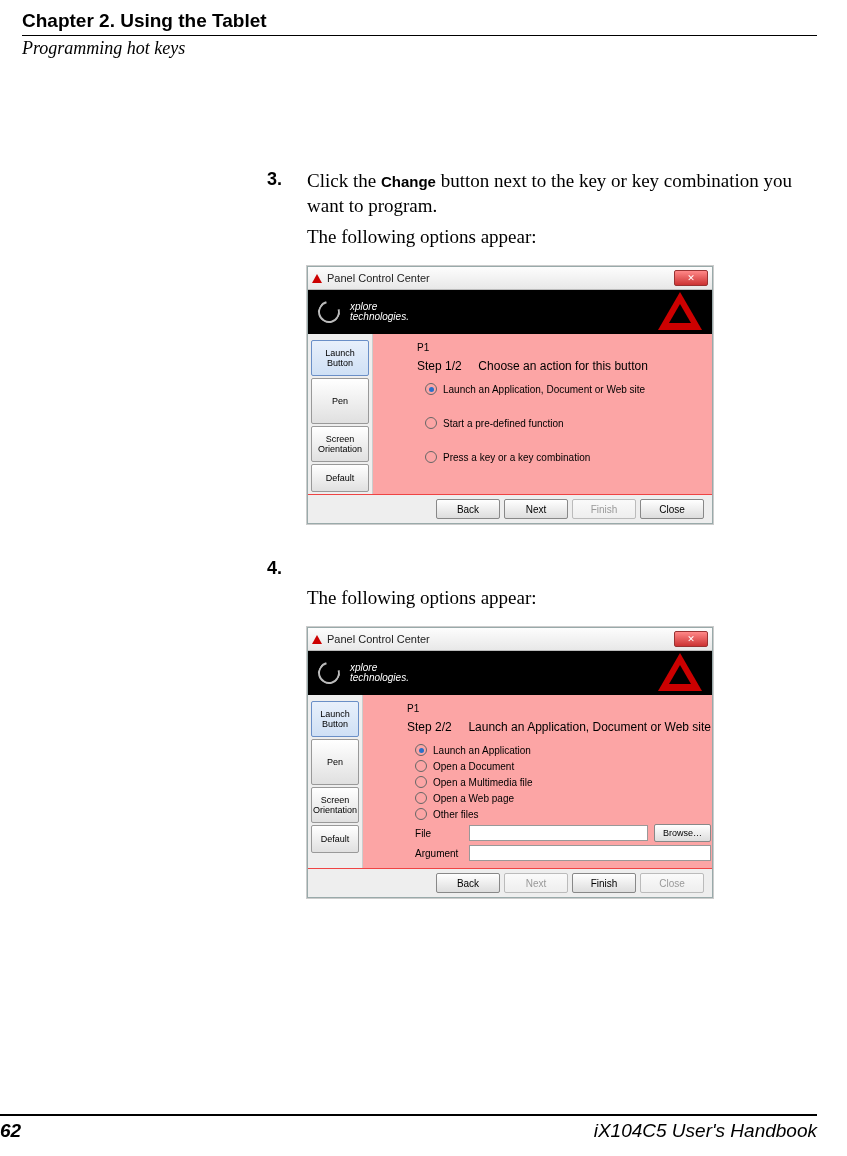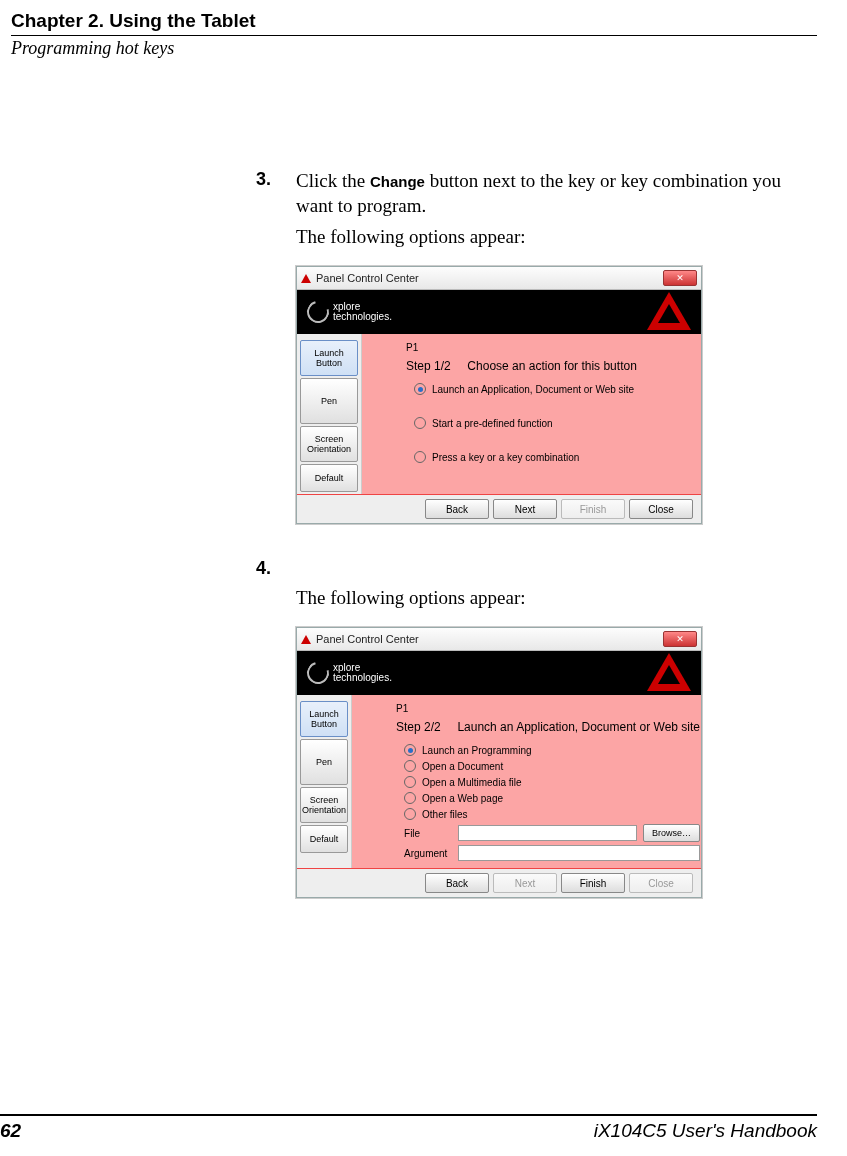--- a/index.html
+++ b/index.html
@@ -8,21 +8,21 @@
     font-family: "Times New Roman", Times, serif;
     background: #fff;
     color: #000;
     width: 847px;
   }
   .page {
     width: 847px;
     height: 1156px;
     position: relative;
     box-sizing: border-box;
-    padding: 10px 30px 0 11px;
+    padding: 10px 30px 0 22px;
   }
   .chapter-title {
     font-family: Arial, Helvetica, sans-serif;
     font-weight: bold;
     font-size: 19px;
     margin-bottom: 2px;
   }
   .header-rule {
     border: none;
     border-top: 1.5px solid #000;
@@ -106,23 +106,24 @@
     position: relative;
     display: flex;
     align-items: center;
     padding-left: 10px;
     color: #fff;
     overflow: hidden;
   }
   .brand-logo {
     display: flex;
     align-items: center;
-    gap: 4px;
+    gap: 10px;
     font-size: 10px;
     line-height: 1;
+    font-style: italic;
   }
   .brand-swirl {
     width: 18px; height: 18px;
     border: 2px solid #bbb;
     border-radius: 50%;
     border-top-color: transparent;
     transform: rotate(30deg);
   }
   .brand-triangle {
     position: absolute;
@@ -370,21 +371,21 @@
           <div class="side-btn" style="white-space:pre-line;">Screen
 Orientation</div>
           <div class="side-btn" style="min-height:16px;">Default</div>
         </div>
         <div class="main-panel">
           <div class="p-heading">P1</div>
           <div class="step-label" style="white-space:pre;">Step 2/2     Launch an Application, Document or Web site</div>
           <div>
             <div class="radio-row">
               <span class="radio checked"></span>
-              <span>Launch an Programming</span>
+              <span>Launch an Application</span>
             </div>
             <div class="radio-row">
               <span class="radio"></span>
               <span>Open a Document</span>
             </div>
             <div class="radio-row">
               <span class="radio"></span>
               <span>Open a Multimedia file</span>
             </div>
             <div class="radio-row">

